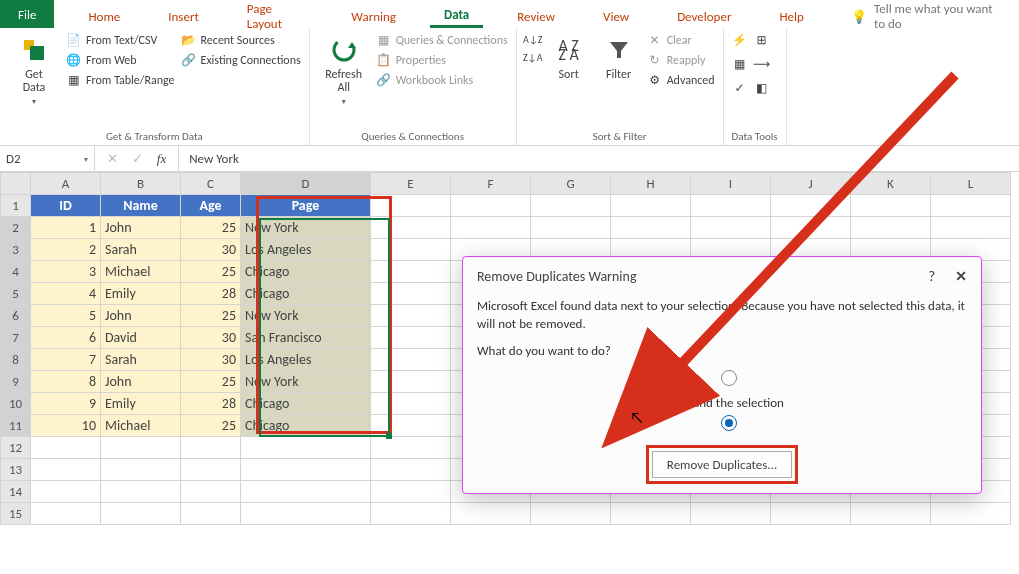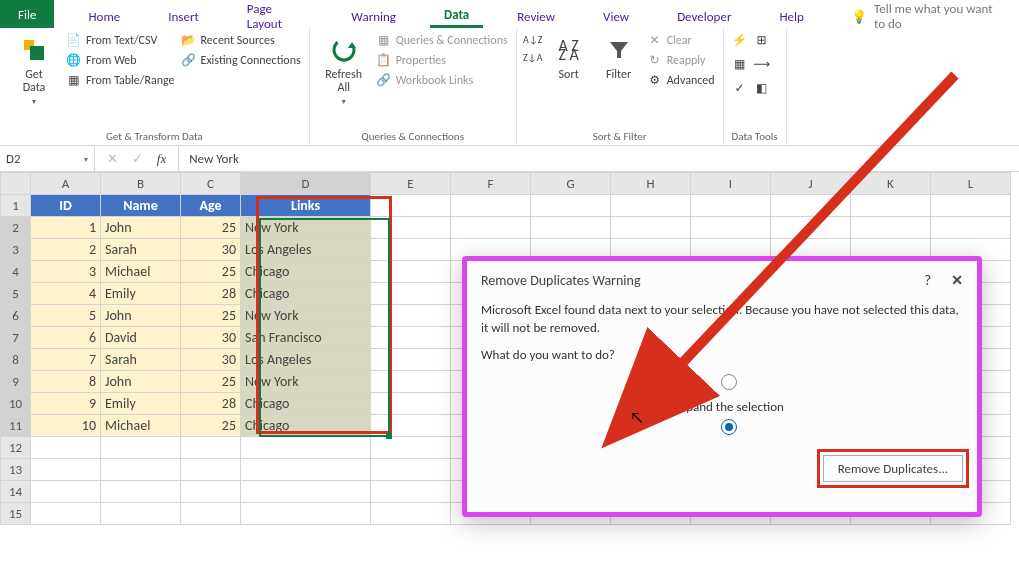--- a/index.html
+++ b/index.html
@@ -1,19 +1,19 @@
 <!DOCTYPE html>
 <html><head>
 <meta charset="utf-8">
 <style>
   * { box-sizing: border-box; margin: 0; padding: 0; }
   body { font-family: "Segoe UI", Calibri, sans-serif; width: 1019px; height: 574px; overflow: hidden; background: #fff; position: relative; color: #444; }
   
   .tabs { display: flex; align-items: stretch; height: 28px; font-size: 13px; background: #fff; gap: 20px; }
-  .tab { padding: 4px 14px 0; display: flex; align-items: center; cursor: pointer; color: #4c1d95; }
+  .tab { padding: 4px 14px 0; display: flex; align-items: center; cursor: pointer; color: #c2410c; }
   .tab.file { background: #107c41; color: #fff; font-weight: 400; padding: 4px 18px; }
   .tab.active { border-bottom: 3px solid #107c41; color: #107c41; font-weight: 600; }
   .tab.tell { color: #777; }
   .tab .bulb { margin-right: 6px; color: #555; }
   
   .ribbon { display: flex; height: 118px; border-bottom: 1px solid #d4d4d4; background: #fff; }
   .group { padding: 4px 8px 2px; display: flex; flex-direction: column; justify-content: space-between; border-right: 1px solid #e3e3e3; }
   .group-body { display: flex; align-items: flex-start; gap: 6px; }
   .group-label { font-size: 11px; color: #666; text-align: center; padding-top: 2px; }
   .big-btn { display: flex; flex-direction: column; align-items: center; justify-content: flex-start; width: 52px; padding: 2px 0; font-size: 12px; line-height: 13px; text-align: center; cursor: pointer; }
@@ -41,33 +41,33 @@
   .corner { background: #e6e6e6; }
   .tblh { background: #4472c4; color: #fff; font-weight: 700; text-align: center; }
   .tbld { background: #fff3ce; }
   .tbld.sel { background: #d8d8c0; }
   .num { text-align: right; }
   
   .redbox { position: absolute; border: 3px solid #d62f1c; pointer-events: none; }
   .greenbox { position: absolute; border: 2px solid #107c41; pointer-events: none; }
   .greenbox::after { content: ""; position: absolute; right: -4px; bottom: -4px; width: 6px; height: 6px; background: #107c41; }
   
-  .dialog { position: absolute; left: 462px; top: 256px; width: 520px; background: #fcfcfd; border: 5px solid #d946ef; border-radius: 4px; box-shadow: 0 6px 24px rgba(0,0,0,.25); font-size: 13px; }
+  .dialog { position: absolute; left: 462px; top: 256px; width: 520px; background: #fcfcfd; border: 1px solid #d946ef; border-radius: 4px; box-shadow: 0 6px 24px rgba(0,0,0,.25); font-size: 13px; }
   .dlg-title { display: flex; align-items: center; padding: 10px 14px 8px; }
   .dlg-title .t { flex: 1; font-size: 14px; }
   .dlg-title .help { margin-right: 20px; color: #444; cursor: pointer; font-size: 15px; }
   .dlg-title .close { cursor: pointer; font-size: 14px; font-weight: 700; }
   .dlg-body { padding: 4px 14px 6px; color: #333; line-height: 1.35; }
   .dlg-body p { margin-bottom: 10px; }
   .radio-row { display: flex; align-items: center; gap: 8px; margin: 4px 0 4px 14px; cursor: pointer; flex-direction: column; }
   .radio-row.sel .label { outline: 1px dotted #555; padding: 0 1px;}
   .radio { width: 16px; height: 16px; border: 1.5px solid #888; border-radius: 50%; display: inline-flex; align-items: center; justify-content: center; background:#fff;}
   .radio.on { border-color: #0a64b8; }
   .radio.on::after { content: ""; width: 8px; height: 8px; background: #0a64b8; border-radius: 50%; }
-  .dlg-foot { display: flex; justify-content: flex-end; gap: 18px; padding: 10px 14px 30px; }
+  .dlg-foot { display: flex; justify-content: center; gap: 18px; padding: 10px 14px 15px; }
   .dlg-btn { min-width: 110px; padding: 5px 14px; background: #fdfdfd; border: 1px solid #adadad; cursor: pointer; font-size: 13px; text-align: center; }
   .dlg-btn.primary { position: relative; }
   .dlg-btn.primary::before { content: ""; position: absolute; inset: -7px; border: 3px solid #d62f1c; }
   
   .arrow-svg { position: absolute; left: 0; top: 0; pointer-events: none; }
   
   .cursor { position: absolute; left: 630px; top: 408px; font-size: 16px; pointer-events: none; color:#000;}
 </style>
 </head>
 <body>
@@ -271,21 +271,21 @@
           <th class="colhdr" style="width:80px">I</th>
           <th class="colhdr" style="width:80px">J</th>
           <th class="colhdr" style="width:80px">K</th>
           <th class="colhdr" style="width:80px">L</th>
         </tr>
         <tr>
           <th class="rowhdr">1</th>
           <td class="tblh">ID</td>
           <td class="tblh">Name</td>
           <td class="tblh">Age</td>
-          <td class="tblh">Links</td>
+          <td class="tblh">Page</td>
           <td class=""></td>
           <td class=""></td>
           <td class=""></td>
           <td class=""></td>
           <td class=""></td>
           <td class=""></td>
           <td class=""></td>
           <td class=""></td>
         </tr>
         <tr>

